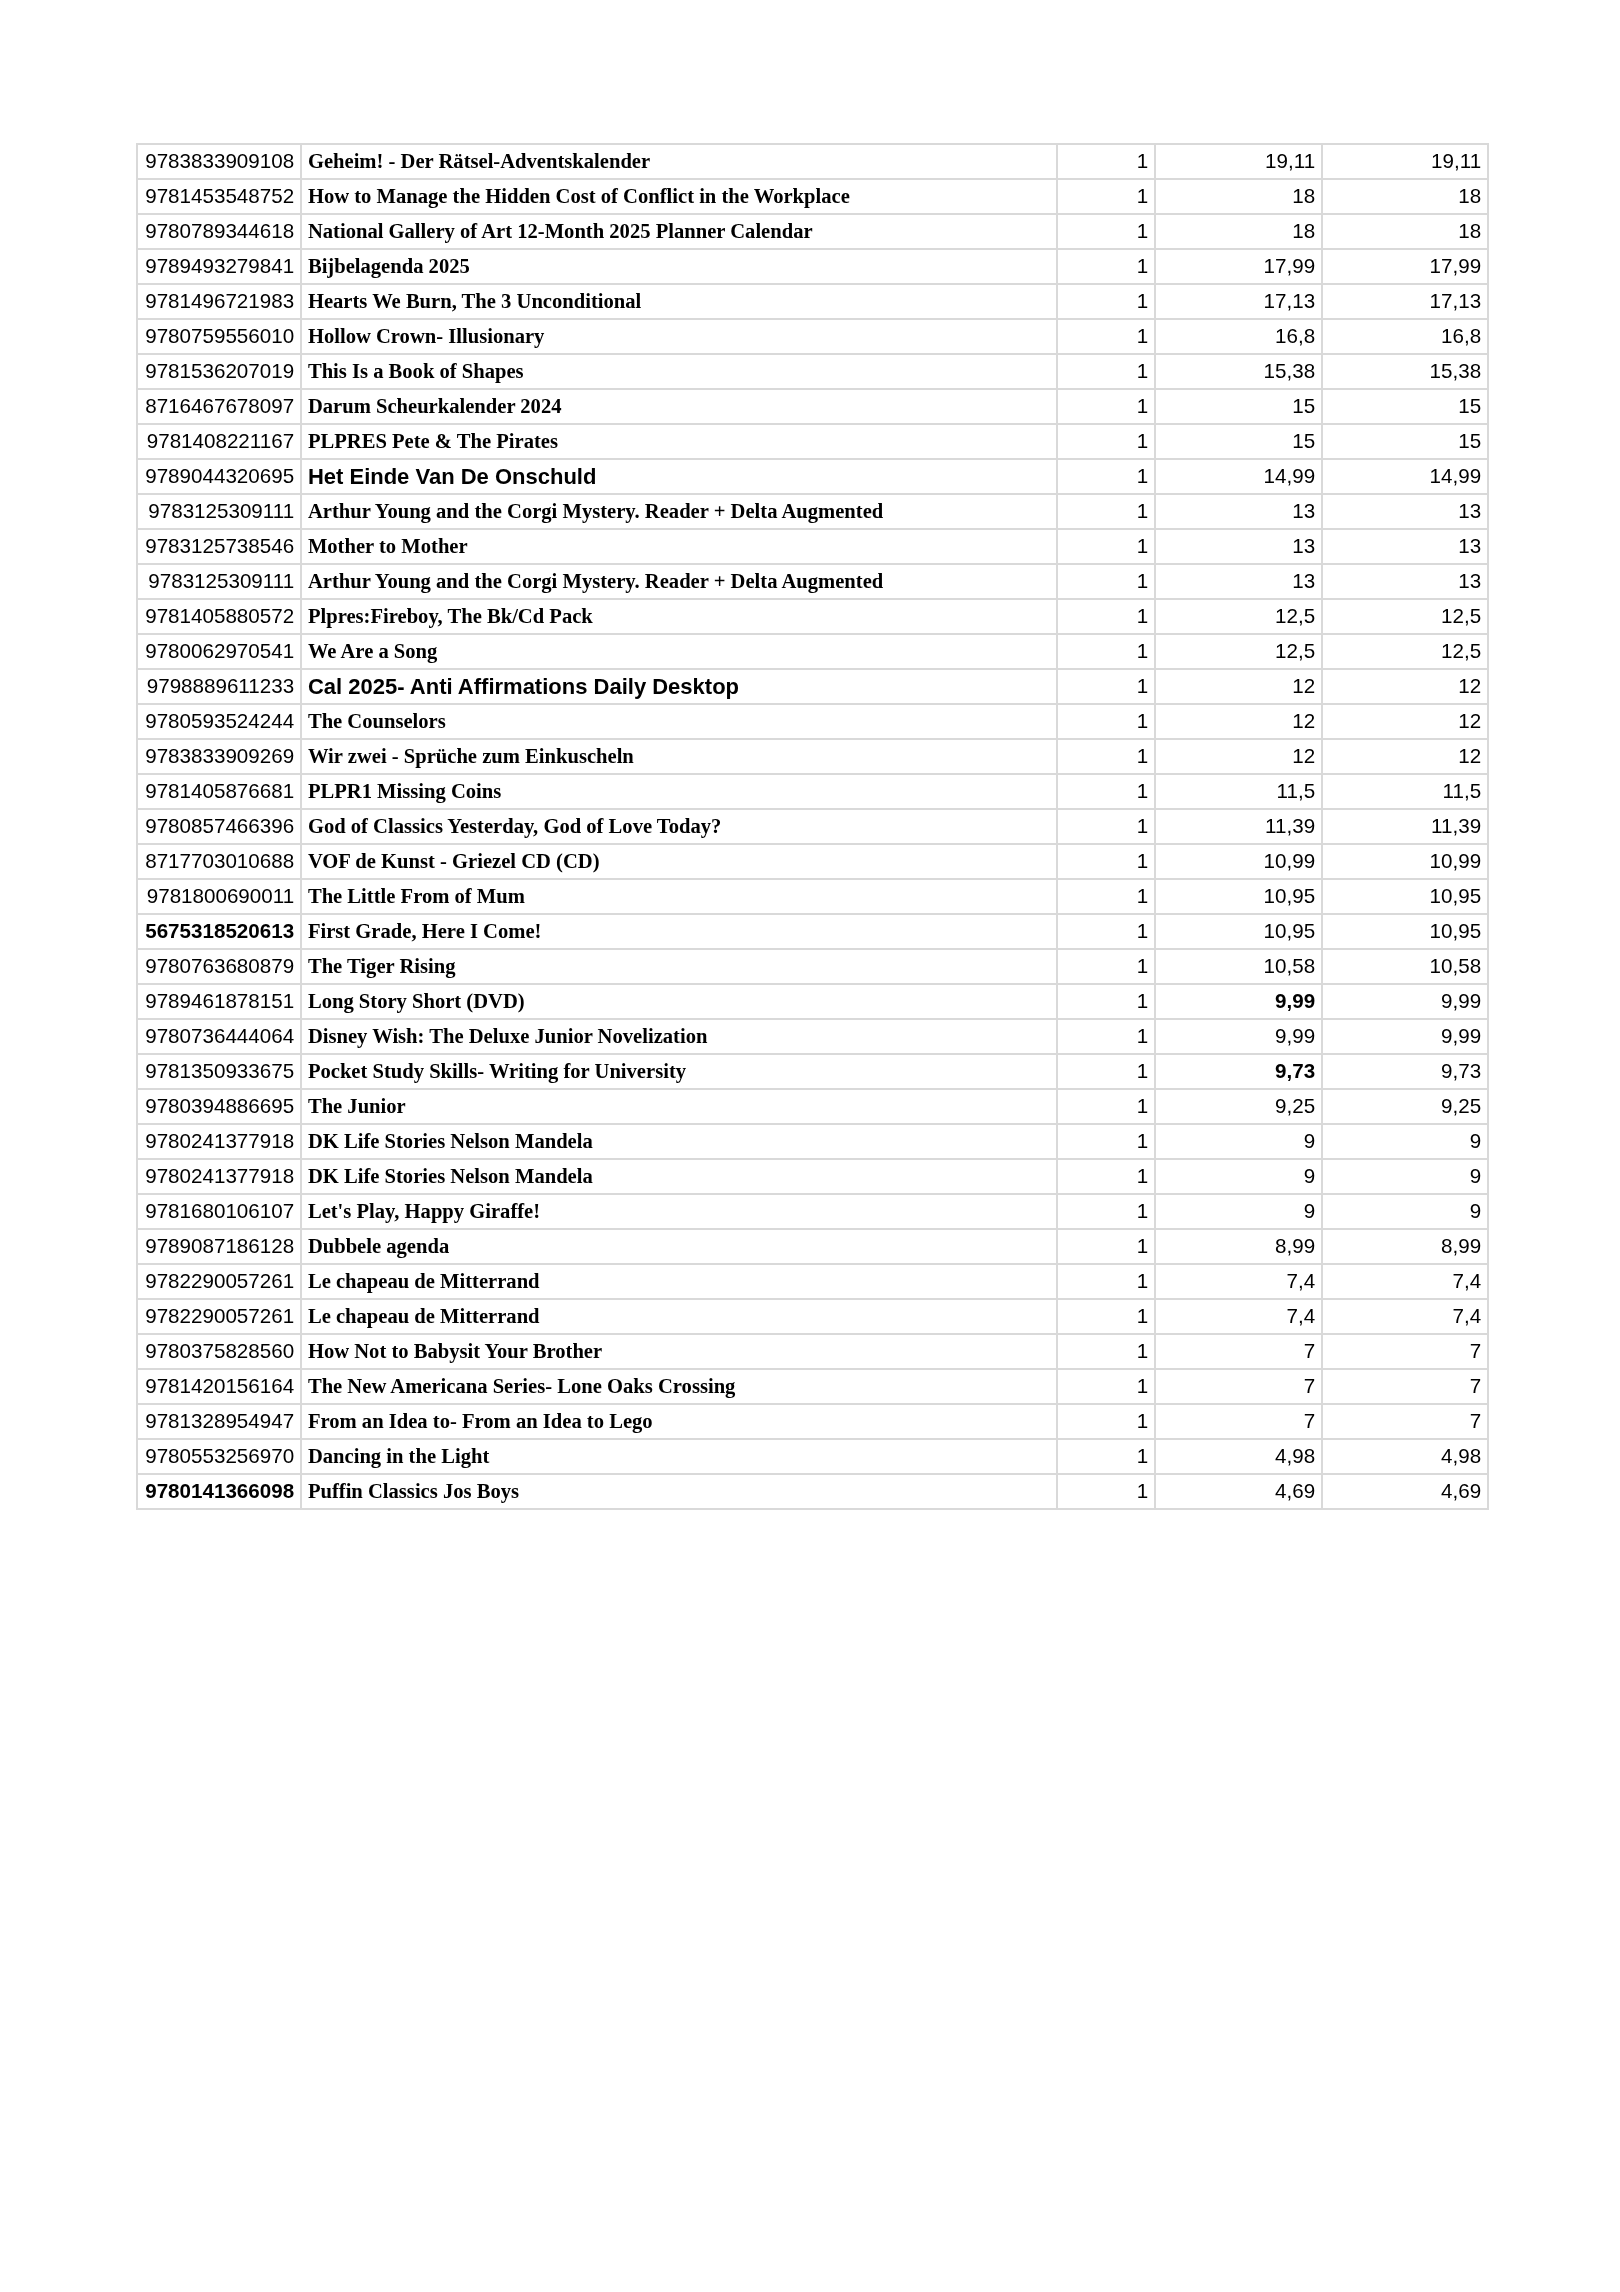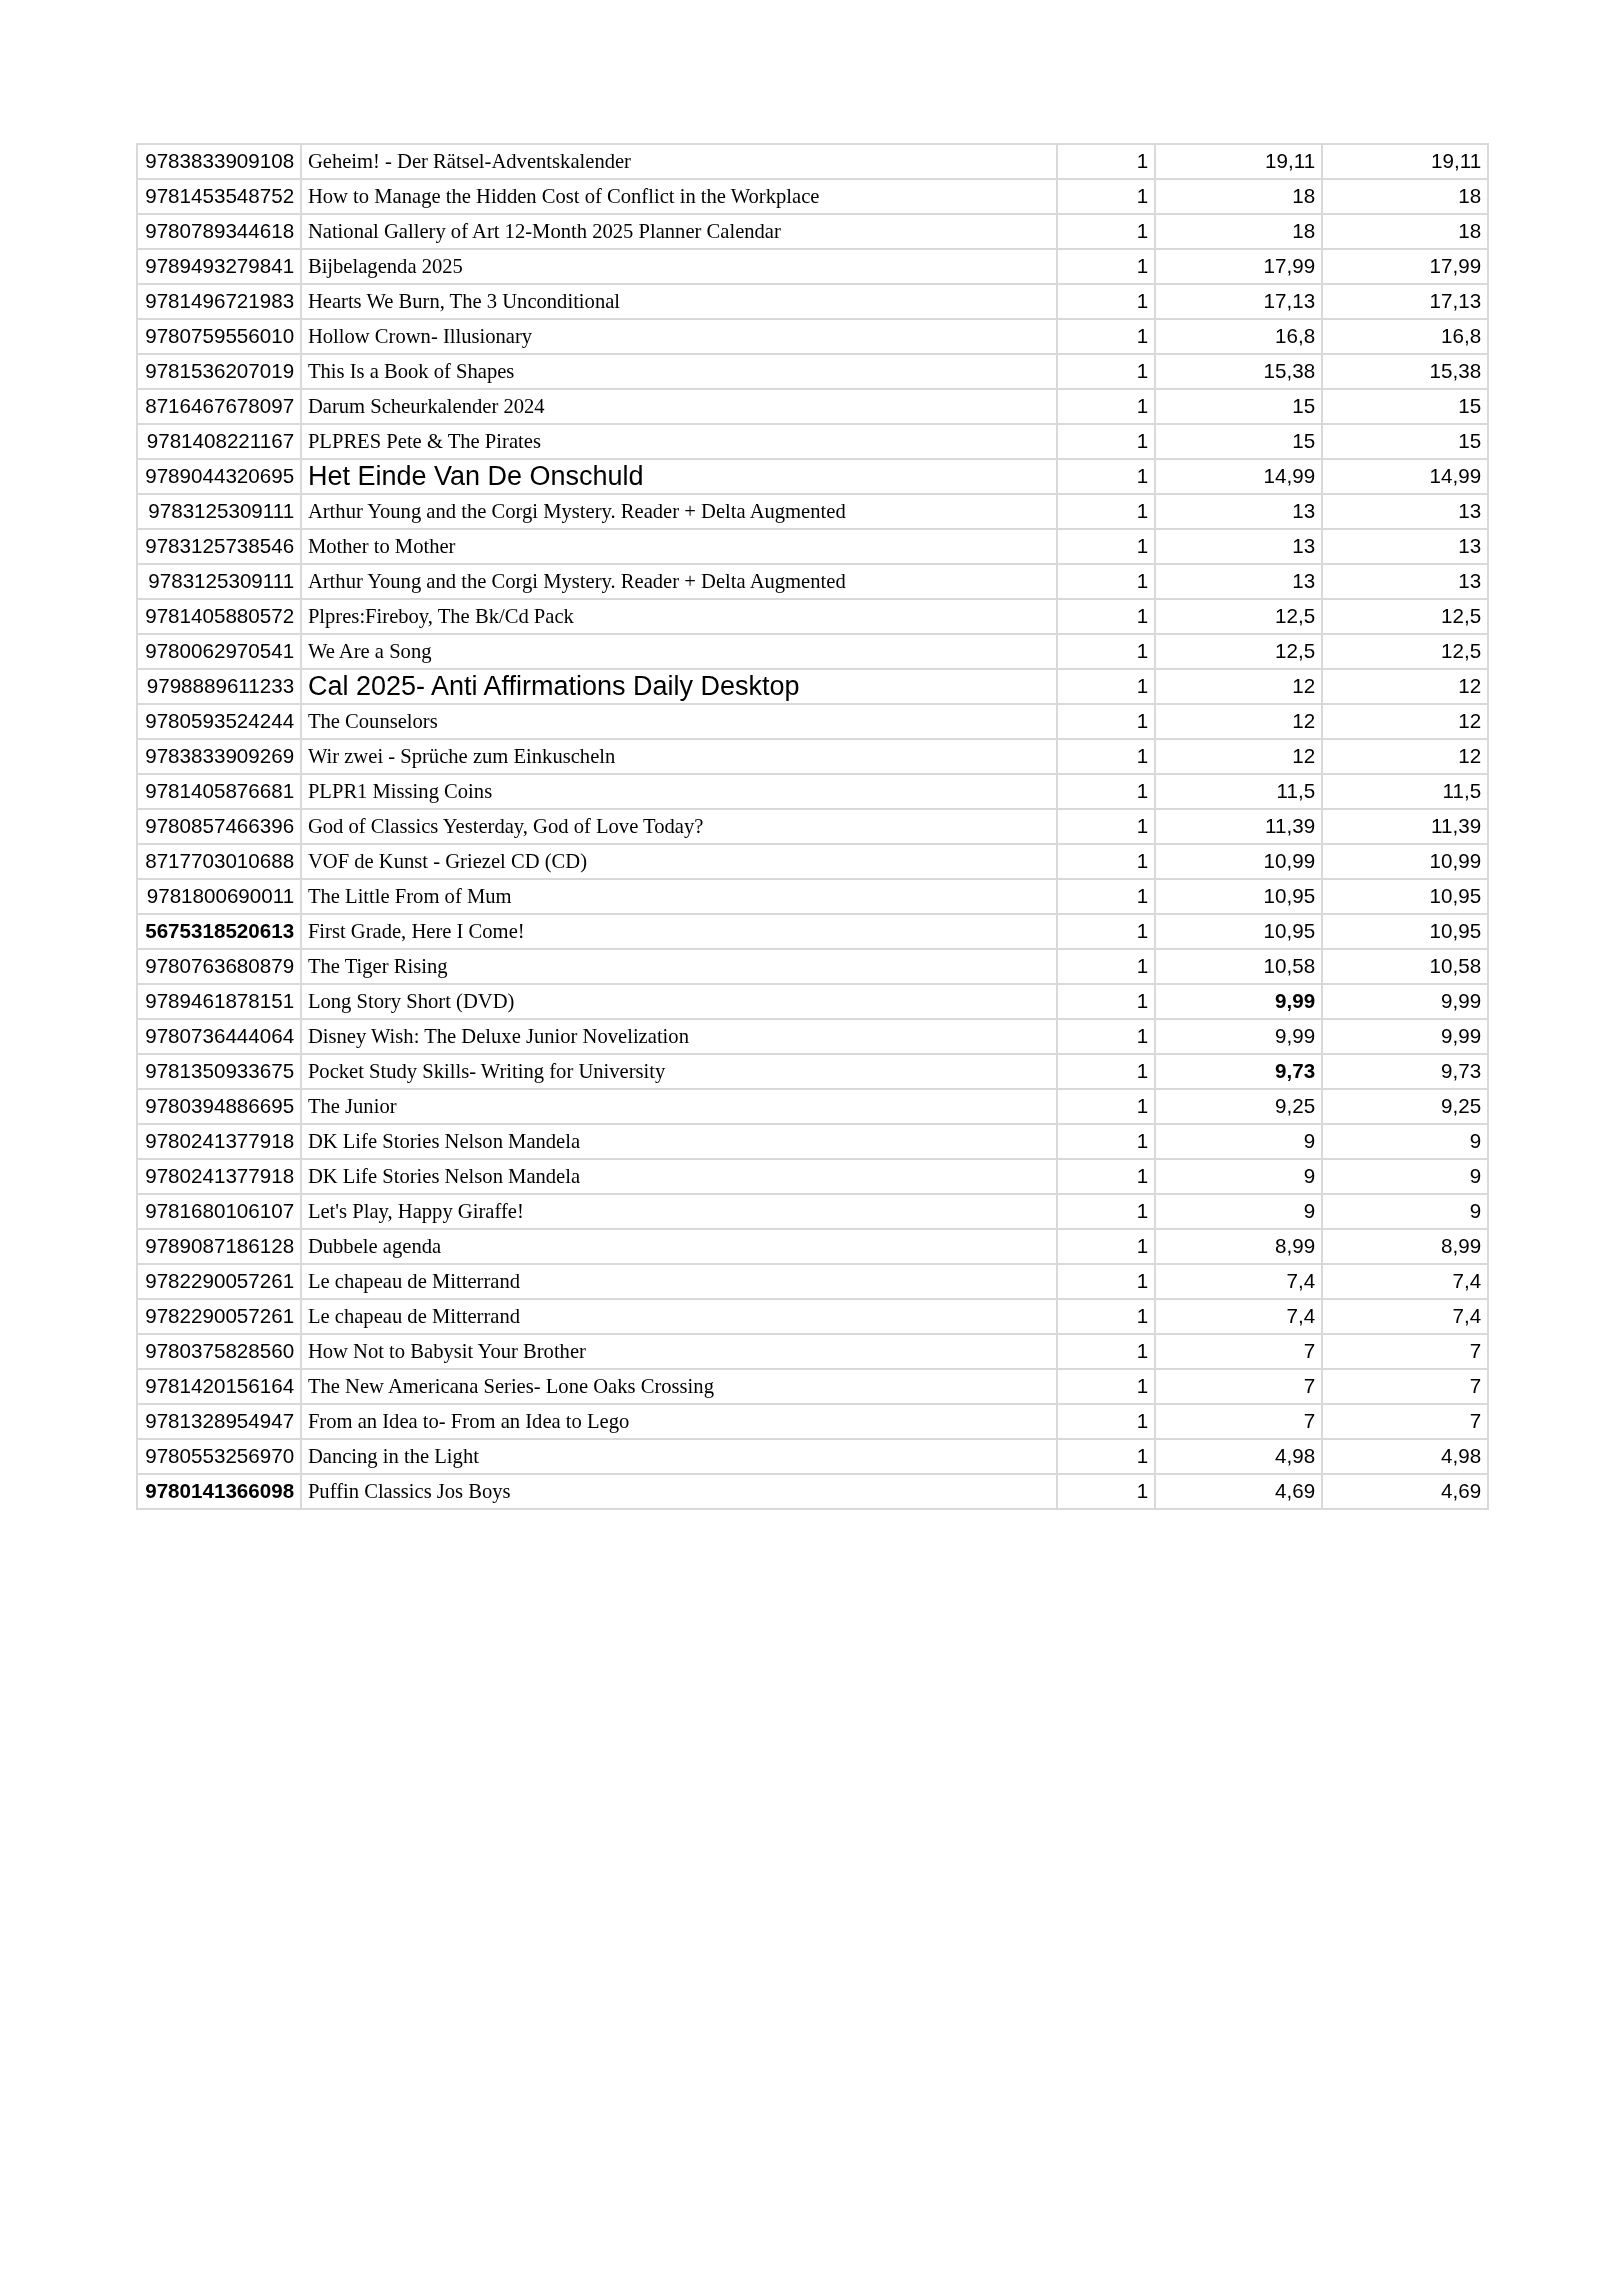--- a/index.html
+++ b/index.html
@@ -30,23 +30,23 @@
     box-sizing: border-box;
     white-space: nowrap;
     overflow: hidden;
     color: var(--text-color, #000000);
     font-size: 20.6px;
     line-height: 1;
     vertical-align: middle;
     background: #ffffff;
   }
   td.isbn-cell  { text-align: right; font-family: "Liberation Sans", sans-serif; }
-  td.title-cell { text-align: left;  font-family: "Liberation Serif", serif; font-weight: normal; font-size: 21.6px; padding-left: 6.9px; }
+  td.title-cell { text-align: left;  font-family: "Liberation Serif", serif; font-weight: bold; font-size: 21.6px; padding-left: 6.9px; }
   td.qty-cell, td.price-cell, td.total-cell { text-align: right; font-family: "Liberation Sans", sans-serif; }
-  tr.sans-title td.title-cell { font-family: "Liberation Sans", sans-serif; font-size: 27px; }
+  tr.sans-title td.title-cell { font-family: "Liberation Sans", sans-serif; font-size: 22px; }
   tr.bold-isbn td.isbn-cell   { font-weight: bold; }
   tr.bold-price td.price-cell { font-weight: bold; }
 </style>
 </head>
 <body>
 
 <div class="page">
   <table class="book-table">
     <colgroup>
       <col style="width:164px">

